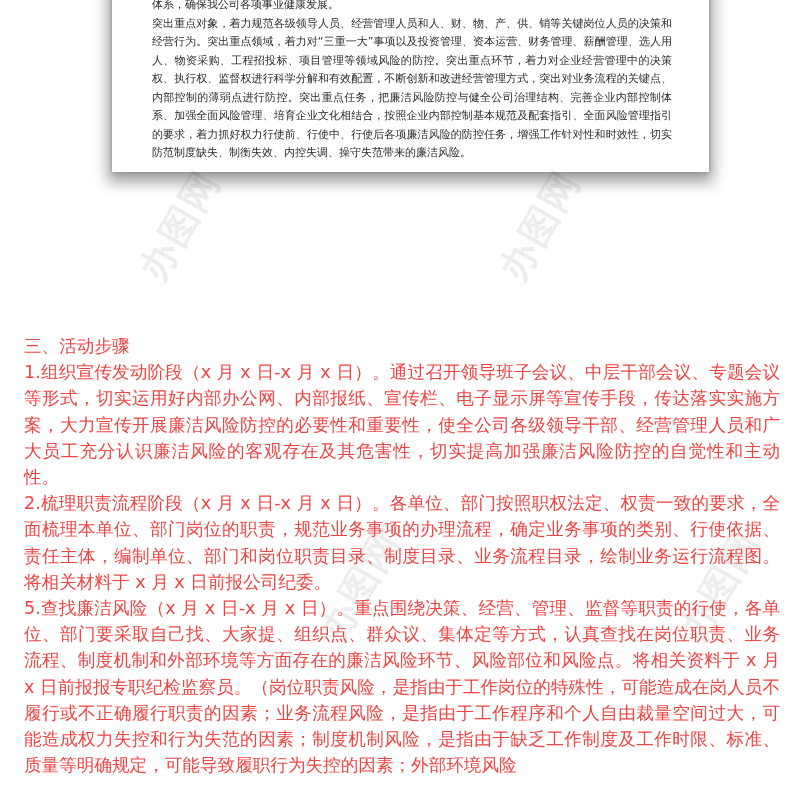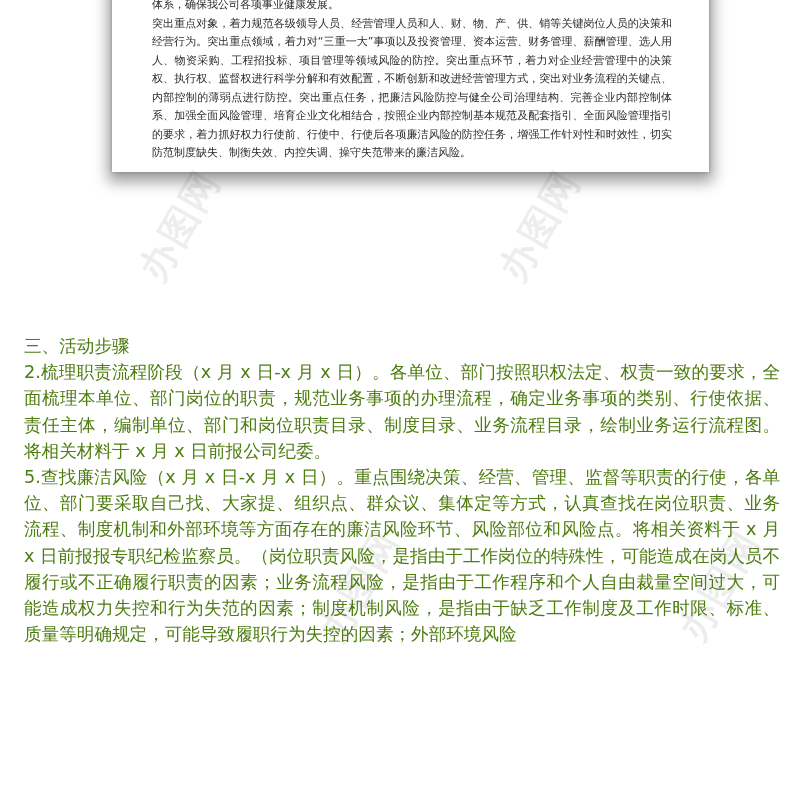--- a/index.html
+++ b/index.html
@@ -52,21 +52,21 @@
       letter-spacing: 2px;
     }
     
     .main-text {
       position: absolute;
       left: 24px;
       top: 333px;
       width: 756px;
       font-size: 17.6px;
       line-height: 26.2px;
-      color: #4d7c0f;
+      color: #ef4444;
     }
     .main-text p {
       margin: 0;
       text-align: justify;
     }
     .section-heading {
       margin: 0;
     }
   </style>
 </head>
@@ -79,15 +79,16 @@
   </div>
 </div>
 
 <div class="watermark" style="left:120px; top:200px;">办图网</div>
 <div class="watermark" style="left:480px; top:200px;">办图网</div>
 <div class="watermark" style="left:300px; top:560px;">办图网</div>
 <div class="watermark" style="left:660px; top:560px;">办图网</div>
 
 <div class="main-text">
   <p class="section-heading">三、活动步骤</p>
+  <p>1.组织宣传发动阶段（x 月 x 日-x 月 x 日）。通过召开领导班子会议、中层干部会议、专题会议等形式，切实运用好内部办公网、内部报纸、宣传栏、电子显示屏等宣传手段，传达落实实施方案，大力宣传开展廉洁风险防控的必要性和重要性，使全公司各级领导干部、经营管理人员和广大员工充分认识廉洁风险的客观存在及其危害性，切实提高加强廉洁风险防控的自觉性和主动性。</p>
   <p>2.梳理职责流程阶段（x 月 x 日-x 月 x 日）。各单位、部门按照职权法定、权责一致的要求，全面梳理本单位、部门岗位的职责，规范业务事项的办理流程，确定业务事项的类别、行使依据、责任主体，编制单位、部门和岗位职责目录、制度目录、业务流程目录，绘制业务运行流程图。将相关材料于 x 月 x 日前报公司纪委。</p>
   <p>5.查找廉洁风险（x 月 x 日-x 月 x 日）。重点围绕决策、经营、管理、监督等职责的行使，各单位、部门要采取自己找、大家提、组织点、群众议、集体定等方式，认真查找在岗位职责、业务流程、制度机制和外部环境等方面存在的廉洁风险环节、风险部位和风险点。将相关资料于 x 月 x 日前报报专职纪检监察员。（岗位职责风险，是指由于工作岗位的特殊性，可能造成在岗人员不履行或不正确履行职责的因素；业务流程风险，是指由于工作程序和个人自由裁量空间过大，可能造成权力失控和行为失范的因素；制度机制风险，是指由于缺乏工作制度及工作时限、标准、质量等明确规定，可能导致履职行为失控的因素；外部环境风险</p>
 </div>
 
 </body></html>

